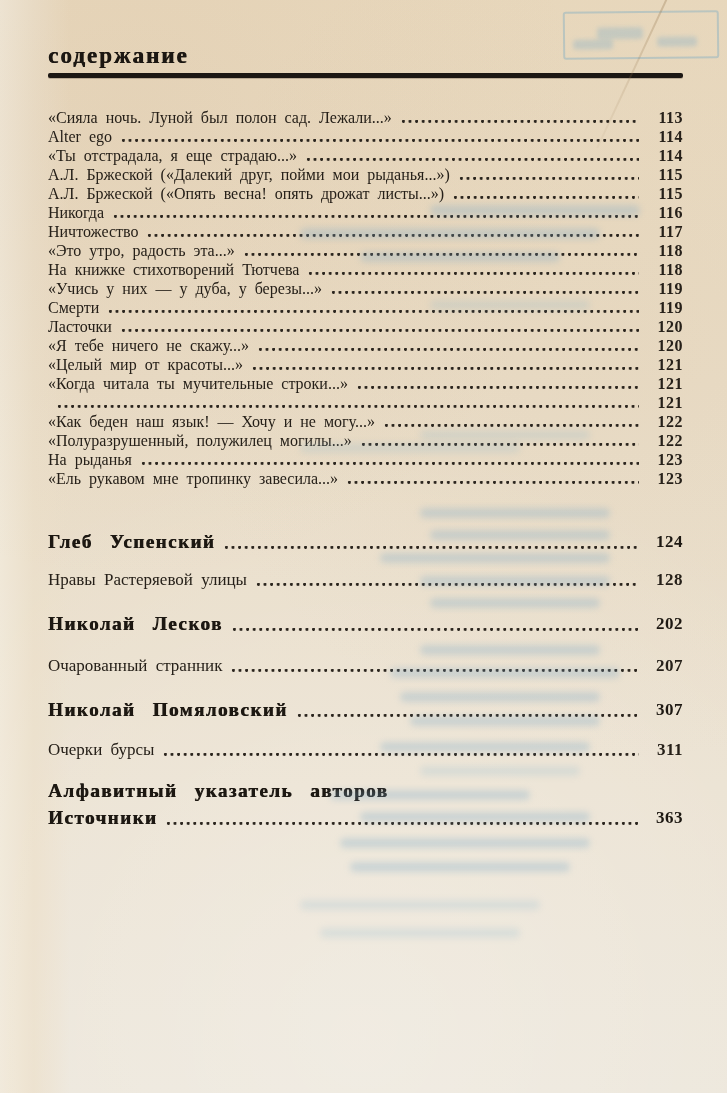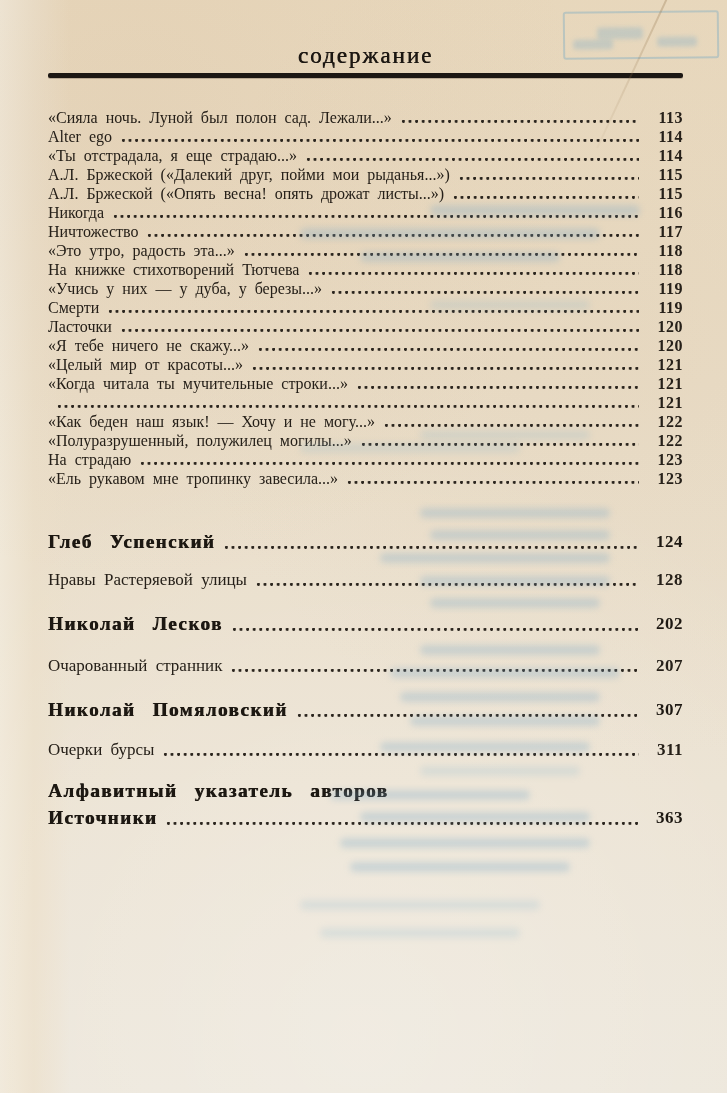--- a/index.html
+++ b/index.html
@@ -34,22 +34,22 @@
   .stamp .blob{position:absolute;background:rgba(120,170,200,0.30);filter:blur(2px);border-radius:3px;}
   .stamp .b1{left:32px;top:14px;width:46px;height:12px;}
   .stamp .b2{left:8px;top:26px;width:40px;height:10px;}
   .stamp .b3{left:92px;top:24px;width:40px;height:10px;}
   .crease{
     position:absolute;left:668px;top:-6px;width:1.5px;height:170px;
     background:linear-gradient(180deg, rgba(150,120,80,0.35), rgba(150,120,80,0.05));
     transform:rotate(25deg);transform-origin:top center;
   }
   .title{
-    margin:0;text-align:center;
-    font-size:23px;line-height:24px;font-weight:normal;letter-spacing:2px;
+    margin:0;
+    font-size:23px;line-height:24px;font-weight:bold;letter-spacing:2px;
     color:#1c1712;text-shadow:0.6px 0 0 #1c1712;
   }
   .rule{
     margin-top:5px;height:4.5px;background:#1c1713;border-radius:2px;
     box-shadow:0 1px 0 rgba(60,45,30,0.25);
   }
   .entries{margin-top:30px;}
   .row{display:flex;align-items:stretch;}
   .entries .row{height:19px;font-size:16px;line-height:19px;}
   .row .t{white-space:nowrap;word-spacing:4px;}
@@ -214,21 +214,21 @@
         <span class="t">«Как беден наш язык! — Хочу и не могу...»</span>
         <span class="leader"></span>
         <span class="pg">122</span>
       </div>
       <div class="row">
         <span class="t">«Полуразрушенный, полужилец могилы...»</span>
         <span class="leader"></span>
         <span class="pg">122</span>
       </div>
       <div class="row">
-        <span class="t">На страдаю</span>
+        <span class="t">На рыданья</span>
         <span class="leader"></span>
         <span class="pg">123</span>
       </div>
       <div class="row">
         <span class="t">«Ель рукавом мне тропинку завесила...»</span>
         <span class="leader"></span>
         <span class="pg">123</span>
       </div>
     </div>
   <div class="sections" id="sections">

